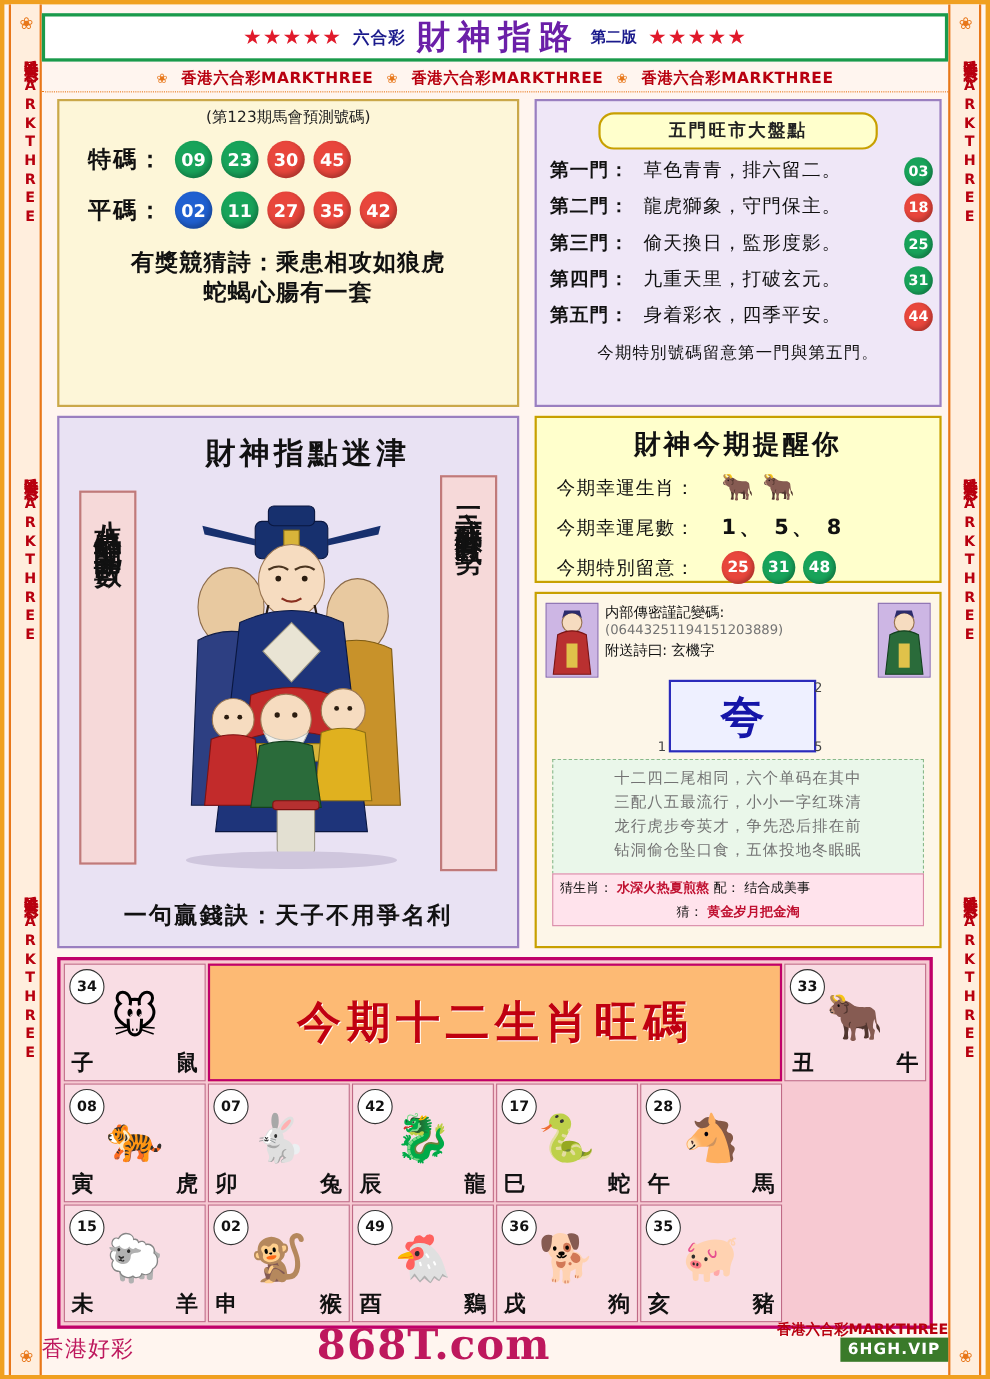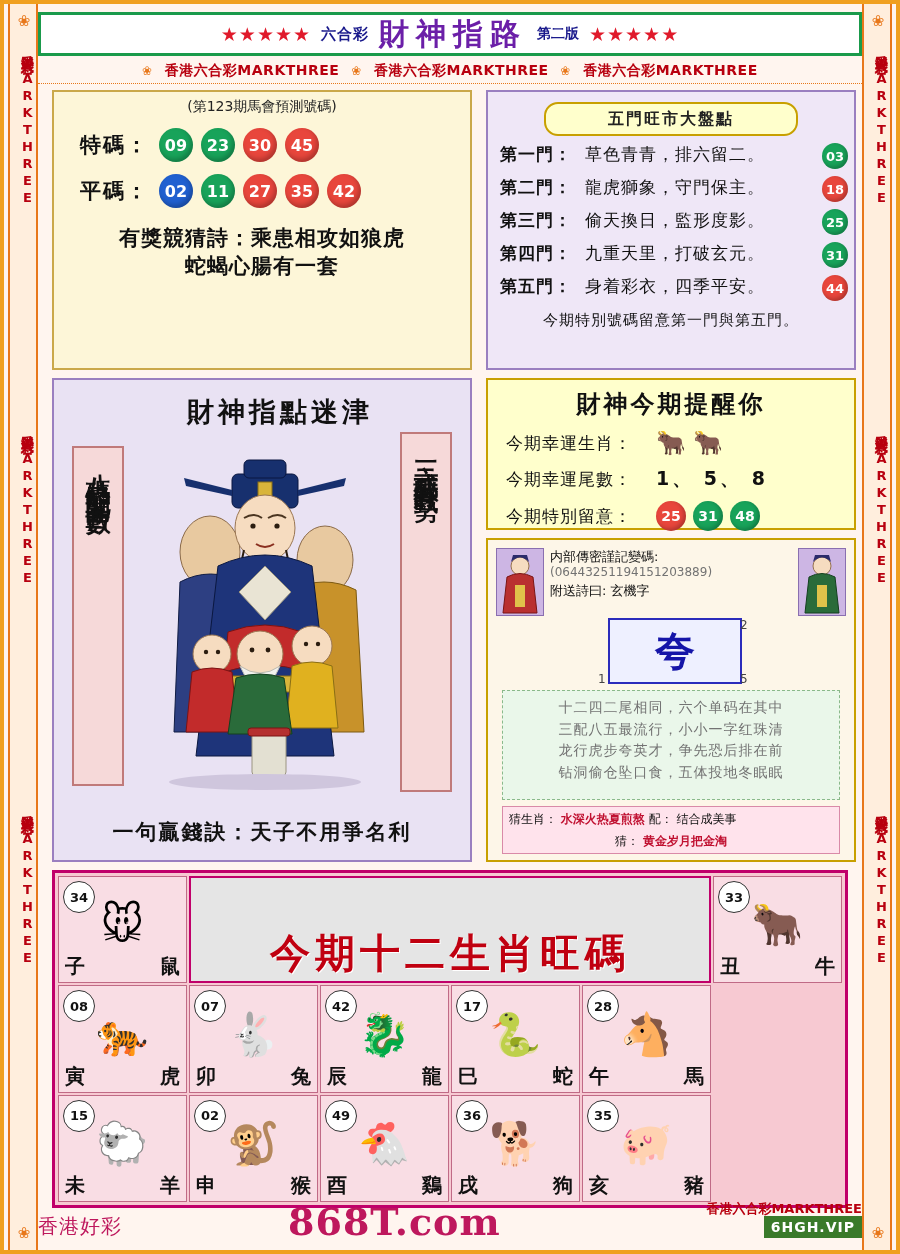--- a/index.html
+++ b/index.html
@@ -210,21 +210,21 @@
   #cn3{left:252px;top:132px;}
   .greenbox{
     position:absolute;left:14px;right:14px;top:150px;height:110px;
     background:#eaf7ea;border:1px dashed #8ab98a;
     padding:6px 4px;box-sizing:border-box;
     text-align:center;
   }
   .greenbox div{font-size:14px;color:#737373;line-height:1.55;letter-spacing:1px;
     font-family:Liberation Sans, sans-serif;}
   .pinkbox{
-    position:absolute;left:14px;right:14px;top:266px;height:48px;
+    position:absolute;left:14px;right:14px;top:254px;height:48px;
     background:#ffe3ec;border:1px solid #d98aa8;
     box-sizing:border-box;padding:4px 6px;
   }
   .pinkbox .l1{font-size:12px;color:#111;}
   .pinkbox .l1 .em{color:#c01030;font-weight:bold;}
   .pinkbox .l2{font-size:12px;color:#111;text-align:center;margin-top:5px;}
   .pinkbox .l2 .em{color:#c01030;font-weight:bold;}
 
   
   #zodiac{
@@ -247,22 +247,22 @@
     font-size:13px;font-weight:bold;color:#111;
     display:flex;align-items:center;justify-content:center;
   }
   .zchar{position:absolute;left:6px;bottom:2px;font-size:20px;font-weight:bold;color:#111;
     font-family:"DejaVu Serif","Liberation Serif",serif;}
   .zname{position:absolute;right:6px;bottom:2px;font-size:20px;font-weight:bold;color:#111;
     font-family:"DejaVu Serif","Liberation Serif",serif;}
   .zart{position:absolute;left:50%;top:46%;transform:translate(-50%,-50%);font-size:42px;line-height:1;}
   .zbanner{
     grid-column:2 / span 4;
-    background:#e5e5e5;border:2px solid #c0006a;
-    display:flex;align-items:flex-end;justify-content:center;
+    background:#fdba74;border:2px solid #c0006a;
+    display:flex;align-items:center;justify-content:center;
   }
   .zbanner span{
     font-size:40px;font-weight:bold;color:#c00010;letter-spacing:5px;
     font-family:"DejaVu Serif","Liberation Serif",serif;
     text-shadow:1px 1px 0 #fff;
   }
 
   
   #footer{
     position:absolute;left:34px;right:34px;bottom:6px;height:42px;

